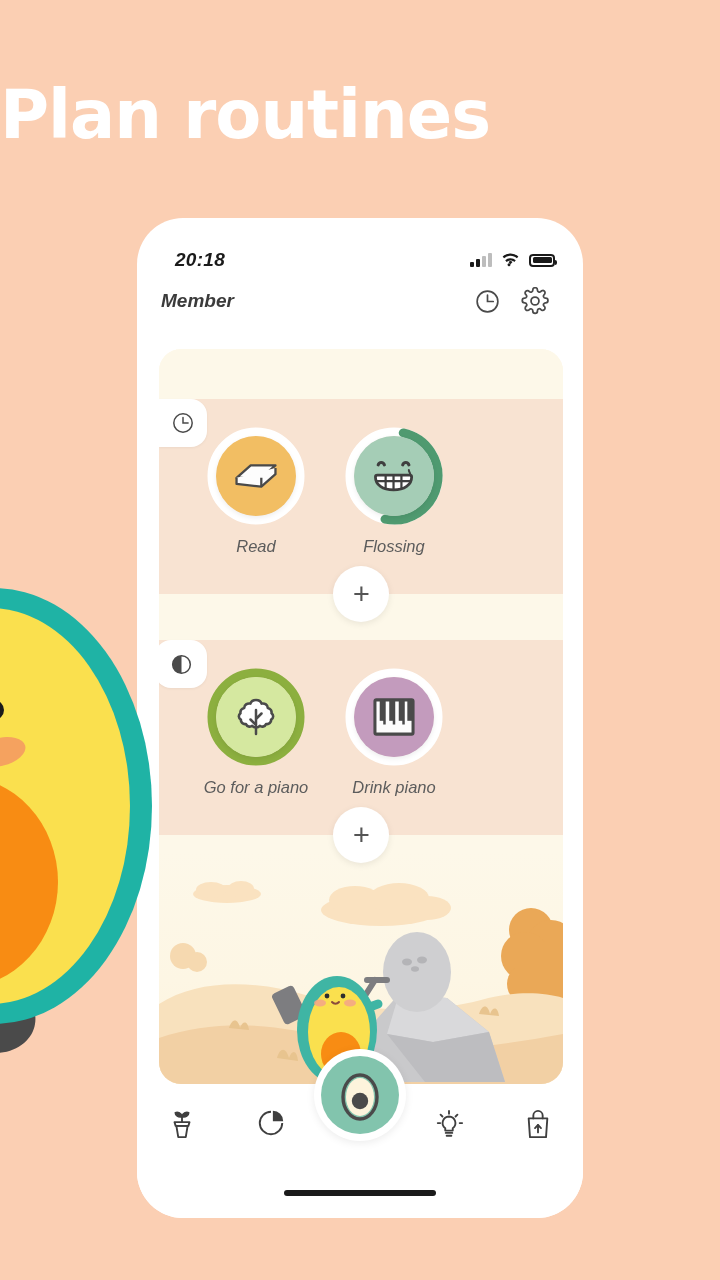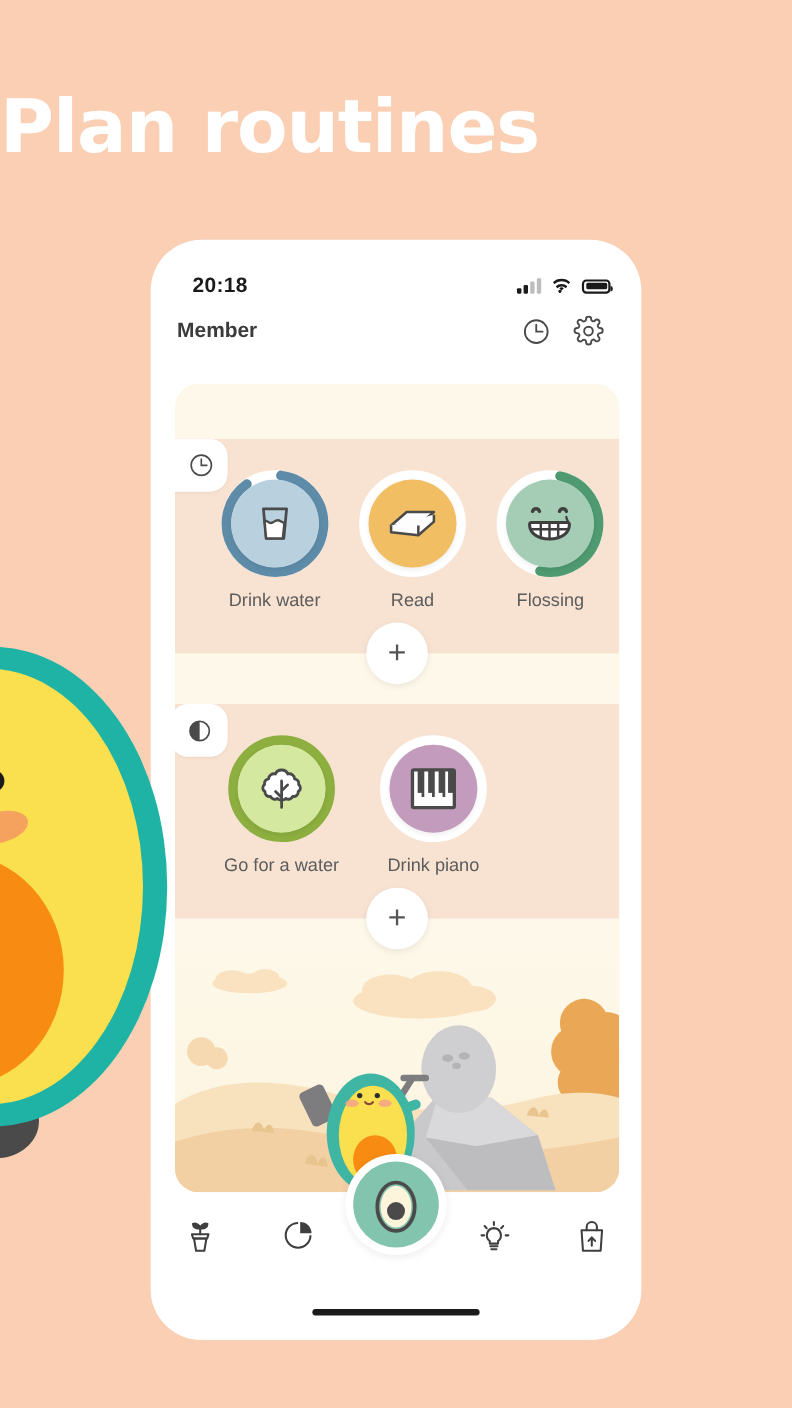--- a/index.html
+++ b/index.html
@@ -23,20 +23,21 @@
   }
 
   
   .phone {
     position: absolute;
     left: 137px; top: 218px;
     width: 446px; height: 1000px;
     background: #ffffff;
     border-radius: 46px;
     overflow: hidden;
+    font-style: italic;
   }
 
   
   .statusbar {
     position: absolute; top: 0; left: 0; width: 446px; height: 62px;
     display: flex; align-items: center; justify-content: space-between;
     padding: 22px 28px 0 38px;
   }
   .status-time { font-size: 19px; font-weight: bold; color: #1a1a1a; letter-spacing: .3px; }
   .status-icons { display: flex; align-items: center; gap: 9px; }
@@ -212,35 +213,20 @@
     <div class="group">
       <div class="group-badge">
         <svg width="24" height="24" viewBox="0 0 24 24" fill="none" stroke="#4a4a4a" stroke-width="1.5">
           <circle cx="12" cy="12" r="9.2"></circle>
           <path d="M12 6.4V12h5.1" stroke-linecap="round"></path>
         </svg>
       </div>
       <div class="group-body">
         <div class="habit-row">
 
-          <div class="habit">
-            <div class="habit-ico-wrap">
-              <svg class="habit-ring" viewBox="0 0 100 100">
-                <circle cx="50" cy="50" r="45" fill="none" stroke="#ffffff" stroke-width="9"></circle>
-                <circle cx="50" cy="50" r="45" fill="none" stroke="#5E8CA8" stroke-width="9" stroke-linecap="round" stroke-dasharray="249 283" transform="rotate(-83 50 50)"></circle>
-              </svg>
-              <div class="habit-circle" style="background:#B9D0DE;">
-                <svg width="46" height="46" viewBox="0 0 48 48">
-                  <path d="M13 10h22l-2.6 28H15.6z" fill="none" stroke="#4a4a4a" stroke-width="2.6" stroke-linejoin="round"></path>
-                  <path d="M14.1 21c2.7 0 3.4 2.4 6 2.4s3.6-2.6 6.4-2.6 3.8 2.4 6.4 2.2l-1.5 15H15.6z" fill="#ffffff" stroke="#4a4a4a" stroke-width="2.2" stroke-linejoin="round"></path>
-                </svg>
-              </div>
-            </div>
-            <div class="habit-label">Drink water</div>
-          </div>
 
           <div class="habit">
             <div class="habit-ico-wrap">
               <svg class="habit-ring" viewBox="0 0 100 100">
                 <circle cx="50" cy="50" r="45" fill="none" stroke="#ffffff" stroke-width="9"></circle>
               </svg>
               <div class="habit-circle" style="background:#F2BE63;">
                 <svg width="46" height="40" viewBox="0 0 52 40">
                   <path d="M4 22L20 8h28L32 22z" fill="#fdfdfd" stroke="#4a4a4a" stroke-width="2.6" stroke-linejoin="round"></path>
                   <path d="M4 22v7l28 3 16-14v-7" fill="#fdfdfd" stroke="#4a4a4a" stroke-width="2.6" stroke-linejoin="round"></path>
@@ -294,21 +280,21 @@
               <svg class="habit-ring" viewBox="0 0 100 100">
                 <circle cx="50" cy="50" r="45" fill="none" stroke="#8CAF3F" stroke-width="9"></circle>
               </svg>
               <div class="habit-circle" style="background:#D5E8A0;">
                 <svg width="48" height="48" viewBox="0 0 48 48">
                   <path d="M24 7c3.2 0 5 1.9 5.6 3.6 3.2-.7 6.2 1.4 6.2 4.4 2.8.6 4.2 2.8 3.7 5.2 2.2 1.6 2.3 4.9-.4 6.4.3 2.8-2.1 5-5 4.4-1 2.5-4.2 3.4-6.3 1.8-1.9 2.2-5.7 2.2-7.6 0-2.1 1.6-5.3.7-6.3-1.8-2.9.6-5.3-1.6-5-4.4-2.7-1.5-2.6-4.8-.4-6.4-.5-2.4.9-4.6 3.7-5.2 0-3 3-5.1 6.2-4.4C19 8.9 20.8 7 24 7z" fill="#ffffff" stroke="#4a4a4a" stroke-width="2.6" stroke-linejoin="round"></path>
                   <path d="M24 17v24M24 26l5.5-5.5M24 32l-5.5-5.5" fill="none" stroke="#4a4a4a" stroke-width="2.5" stroke-linecap="round"></path>
                 </svg>
               </div>
             </div>
-            <div class="habit-label">Go for a water</div>
+            <div class="habit-label">Go for a piano</div>
           </div>
 
           <div class="habit">
             <div class="habit-ico-wrap">
               <svg class="habit-ring" viewBox="0 0 100 100">
                 <circle cx="50" cy="50" r="45" fill="none" stroke="#ffffff" stroke-width="9"></circle>
               </svg>
               <div class="habit-circle" style="background:#C39BBD;">
                 <svg width="44" height="40" viewBox="0 0 46 42">
                   <rect x="3" y="3" width="40" height="36" rx="1.5" fill="#fdfdfd" stroke="#4a4a4a" stroke-width="3.2"></rect>

